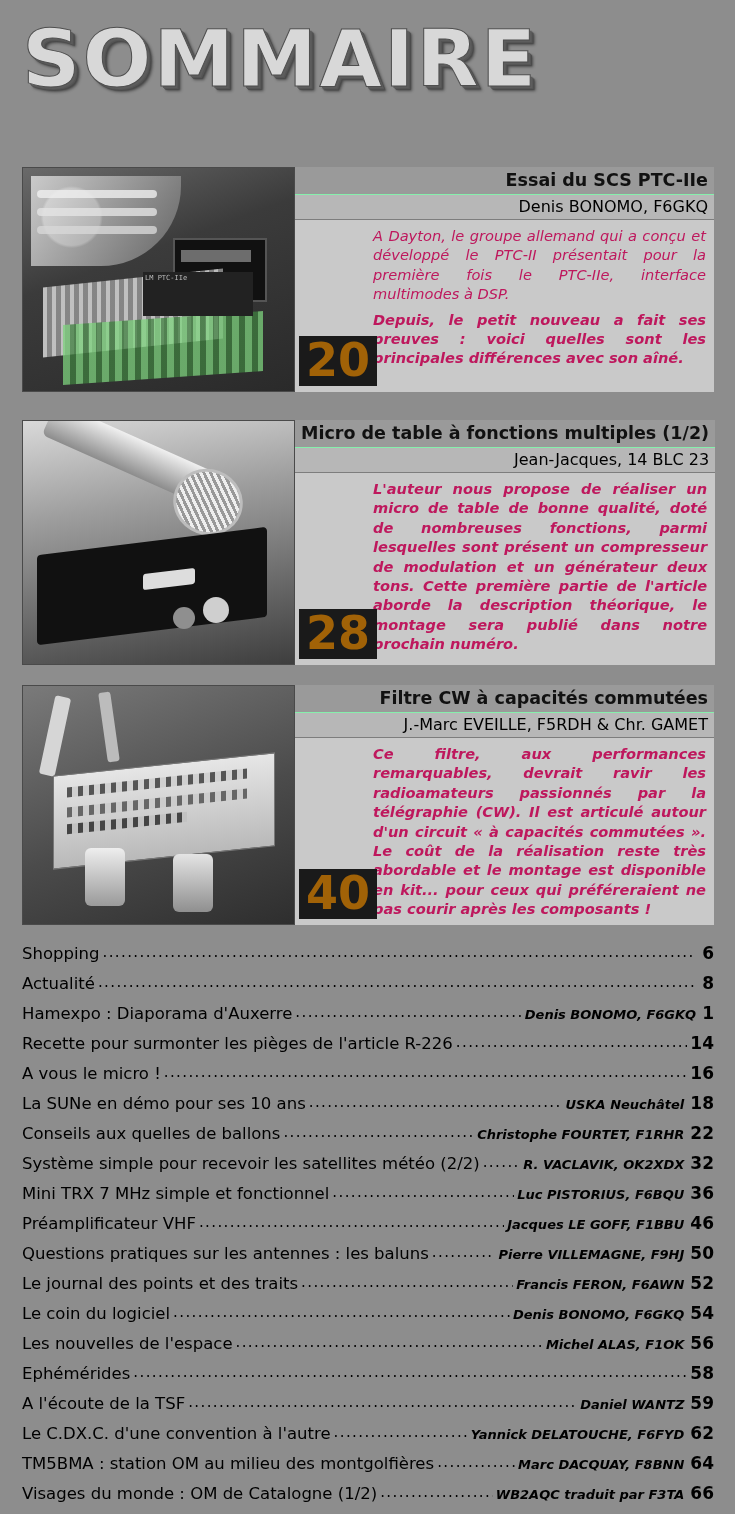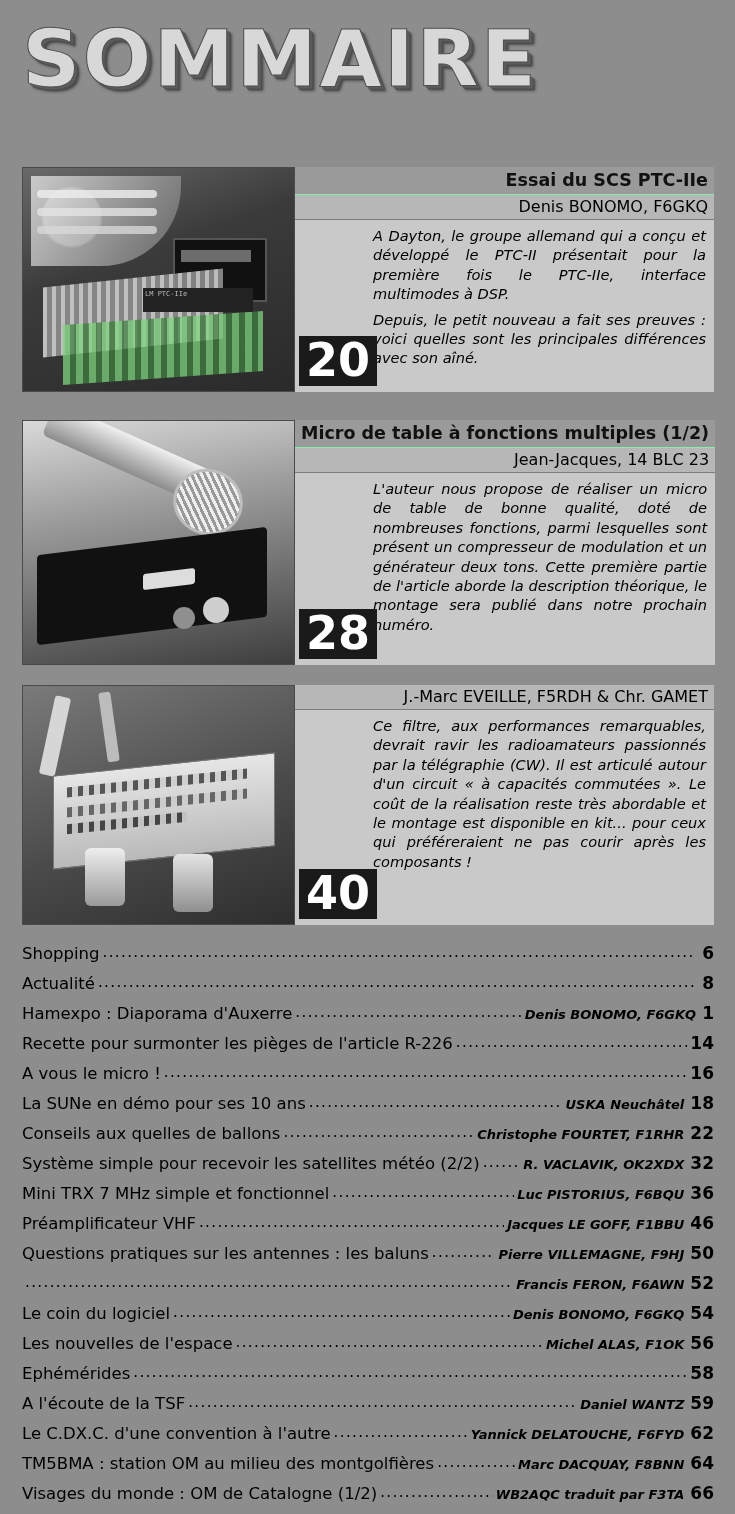--- a/index.html
+++ b/index.html
@@ -80,37 +80,37 @@
     flex:0 0 78px;
     position:relative;
   }
   .f-num span{
     position:absolute;
     left:4px;
     bottom:6px;
     font-family:"DejaVu Sans", sans-serif;
     font-weight:bold;
     font-size:46px;
-    color:#ffffff;
+    color:#a16207;
     background:#1a1a1a;
     padding:0 7px 2px 7px;
     line-height:1.05;
   }
   .f-text{
     flex:1 1 auto;
     font-family:"DejaVu Sans", sans-serif;
     font-style:italic;
     font-size:14.6px;
     line-height:1.33;
-    color:#000000;
+    color:#be185d;
     padding:6px 8px 6px 0;
     text-align:justify;
   }
   .f-text p{margin:0 0 6px 0;}
-  .f-text p:last-child{margin-bottom:0;}
+  .f-text p:last-child{margin-bottom:0;font-weight:bold;}
 
   
   .ph{position:absolute;}
 
   
   .toc{
     position:absolute;
     left:22px;
     top:941px;
     width:692px;
@@ -160,21 +160,21 @@
          radial-gradient(circle at 18% 22%, #efefef 0 10%, rgba(0,0,0,0) 11%),
          linear-gradient(160deg,#6a6a6a 0%,#3b3b3b 40%,#2a2a2a 100%);">
     <div class="ph" style="left:8px;top:8px;width:150px;height:90px;border-radius:0 0 80px 0;background:linear-gradient(120deg,#dcdcdc,#9a9a9a 60%,#6d6d6d);opacity:.85;"></div>
     <div class="ph" style="left:14px;top:22px;width:120px;height:8px;background:#efefef;border-radius:6px;opacity:.8;"></div>
     <div class="ph" style="left:14px;top:40px;width:120px;height:8px;background:#e3e3e3;border-radius:6px;opacity:.8;"></div>
     <div class="ph" style="left:14px;top:58px;width:120px;height:8px;background:#d7d7d7;border-radius:6px;opacity:.8;"></div>
     <div class="ph" style="left:150px;top:70px;width:90px;height:60px;background:#111;border:2px solid #555;"></div>
     <div class="ph" style="left:158px;top:82px;width:70px;height:12px;background:#6d6d6d;"></div>
     <div class="ph" style="left:20px;top:110px;width:180px;height:70px;background:repeating-linear-gradient(90deg,#cfcfcf 0 4px,#8e8e8e 4px 9px);opacity:.9;transform:skewY(-6deg);"></div>
     <div class="ph" style="left:40px;top:150px;width:200px;height:60px;background:repeating-linear-gradient(90deg,#7dd27d 0 7px,#3f7f3f 7px 13px);opacity:.75;transform:skewY(-4deg);"></div>
-    <div class="ph" style="left:120px;top:120px;width:110px;height:24px;background:#222;color:#bbb;font-size:7px;font-family:'DejaVu Sans Mono',monospace;padding:2px;box-sizing:border-box;">LM&nbsp;PTC-IIe</div>
+    <div class="ph" style="left:120px;top:104px;width:110px;height:44px;background:#222;color:#bbb;font-size:7px;font-family:'DejaVu Sans Mono',monospace;padding:2px;box-sizing:border-box;">LM&nbsp;PTC-IIe</div>
   </div>
   <div class="right">
     <div class="f-title">Essai du SCS PTC-IIe</div>
     <div class="f-author">Denis BONOMO, F6GKQ</div>
     <div class="f-body">
       <div class="f-num">
         <span>20</span>
       </div>
       <div class="f-text">
         <p>A Dayton, le groupe allemand qui a conçu et développé le PTC-II présentait pour la première fois le PTC-IIe, interface multimodes à DSP.</p>
@@ -212,20 +212,21 @@
     <div class="ph" style="left:24px;top:10px;width:16px;height:80px;background:#d6d6d6;transform:rotate(12deg);border-radius:3px;"></div>
     <div class="ph" style="left:80px;top:6px;width:12px;height:70px;background:#bcbcbc;transform:rotate(-8deg);border-radius:3px;"></div>
     <div class="ph" style="left:30px;top:78px;width:220px;height:92px;background:linear-gradient(180deg,#e6e6e6,#b9b9b9);transform:skewY(-6deg);border:1px solid #777;"></div>
     <div class="ph" style="left:44px;top:92px;width:180px;height:10px;background:repeating-linear-gradient(90deg,#555 0 5px,#d0d0d0 5px 11px);transform:skewY(-6deg);"></div>
     <div class="ph" style="left:44px;top:112px;width:180px;height:10px;background:repeating-linear-gradient(90deg,#666 0 5px,#cccccc 5px 11px);transform:skewY(-6deg);"></div>
     <div class="ph" style="left:44px;top:132px;width:120px;height:10px;background:repeating-linear-gradient(90deg,#444 0 5px,#c2c2c2 5px 11px);transform:skewY(-6deg);"></div>
     <div class="ph" style="left:62px;top:162px;width:40px;height:58px;background:linear-gradient(180deg,#eee,#9a9a9a);border-radius:6px;"></div>
     <div class="ph" style="left:150px;top:168px;width:40px;height:58px;background:linear-gradient(180deg,#e4e4e4,#8f8f8f);border-radius:6px;"></div>
   </div>
   <div class="right">
+    <div class="f-title">Filtre CW à capacités commutées</div>
     <div class="f-author">J.-Marc EVEILLE, F5RDH &amp; Chr. GAMET</div>
     <div class="f-body">
       <div class="f-num">
         <span>40</span>
       </div>
       <div class="f-text">
         <p>Ce filtre, aux performances remarquables, devrait ravir les radioamateurs passionnés par la télégraphie (CW). Il est articulé autour d'un circuit « à capacités commutées ». Le coût de la réalisation reste très abordable et le montage est disponible en kit... pour ceux qui préféreraient ne pas courir après les composants !</p>
       </div>
     </div>
   </div>
@@ -288,20 +289,21 @@
       <span class="toc-auth">Jacques LE GOFF, F1BBU</span>
       <span class="toc-page">46</span>
     </div>
     <div class="toc-row">
       <span class="toc-label">Questions pratiques sur les antennes : les baluns</span>
       <span class="toc-dots">........................................................................................................................................................................................................</span>
       <span class="toc-auth">Pierre VILLEMAGNE, F9HJ</span>
       <span class="toc-page">50</span>
     </div>
     <div class="toc-row">
+      <span class="toc-label">Le journal des points et des traits</span>
       <span class="toc-dots">........................................................................................................................................................................................................</span>
       <span class="toc-auth">Francis FERON, F6AWN</span>
       <span class="toc-page">52</span>
     </div>
     <div class="toc-row">
       <span class="toc-label">Le coin du logiciel</span>
       <span class="toc-dots">........................................................................................................................................................................................................</span>
       <span class="toc-auth">Denis BONOMO, F6GKQ</span>
       <span class="toc-page">54</span>
     </div>

